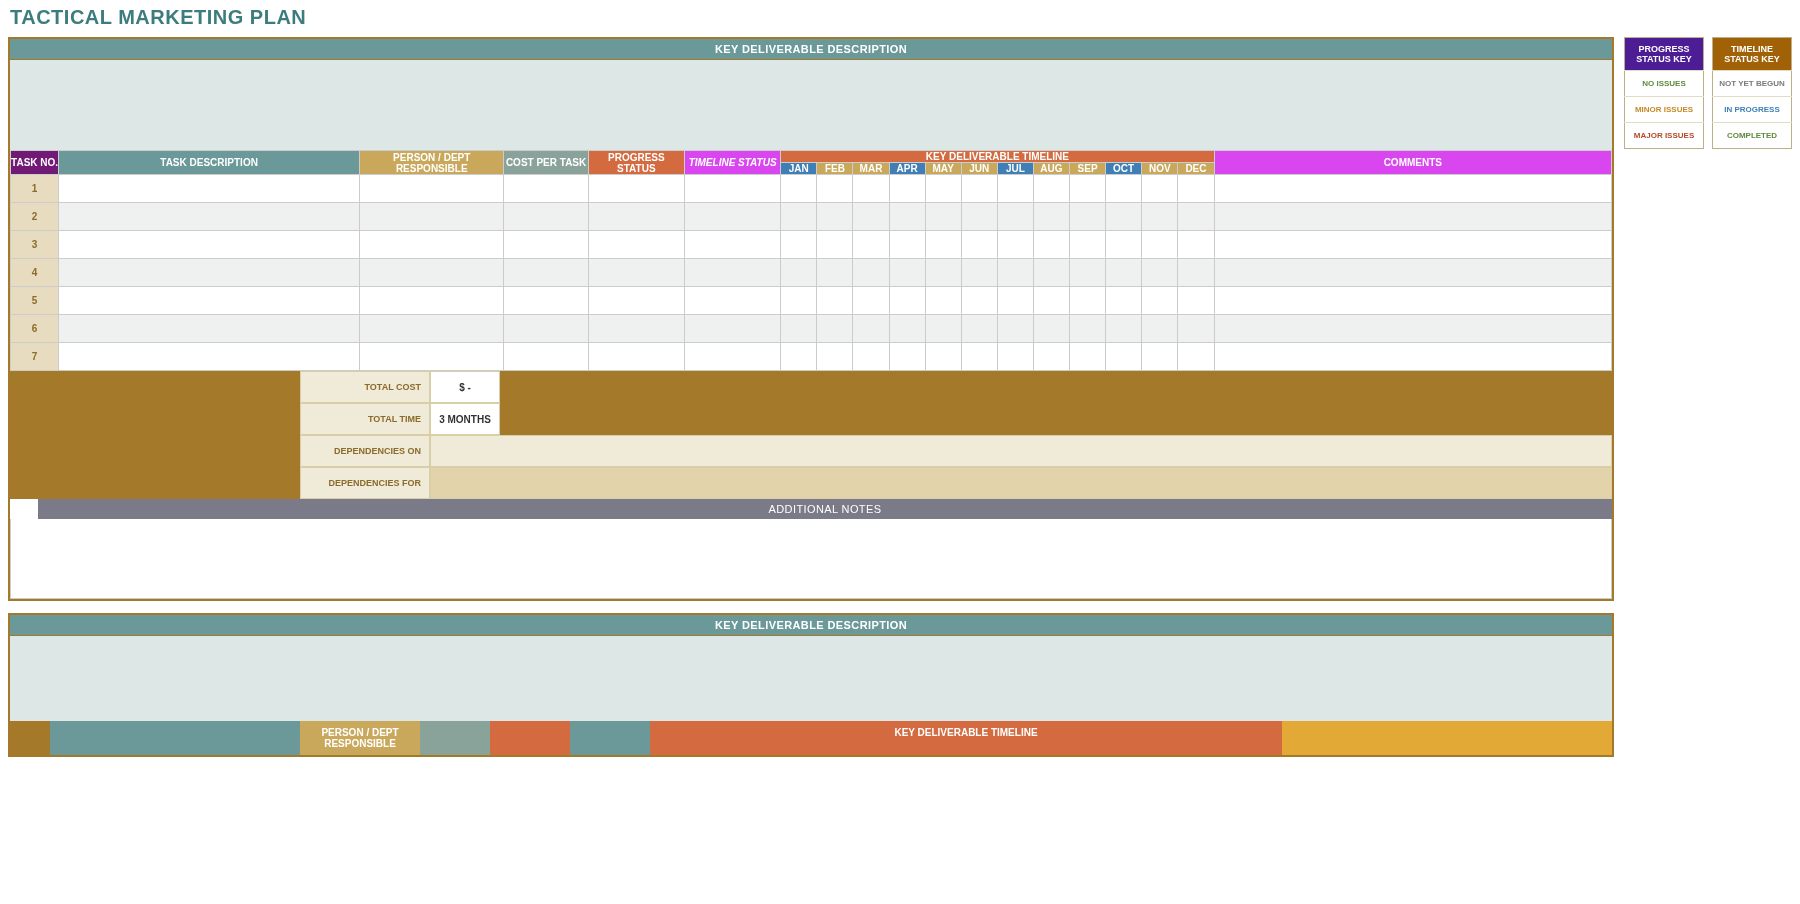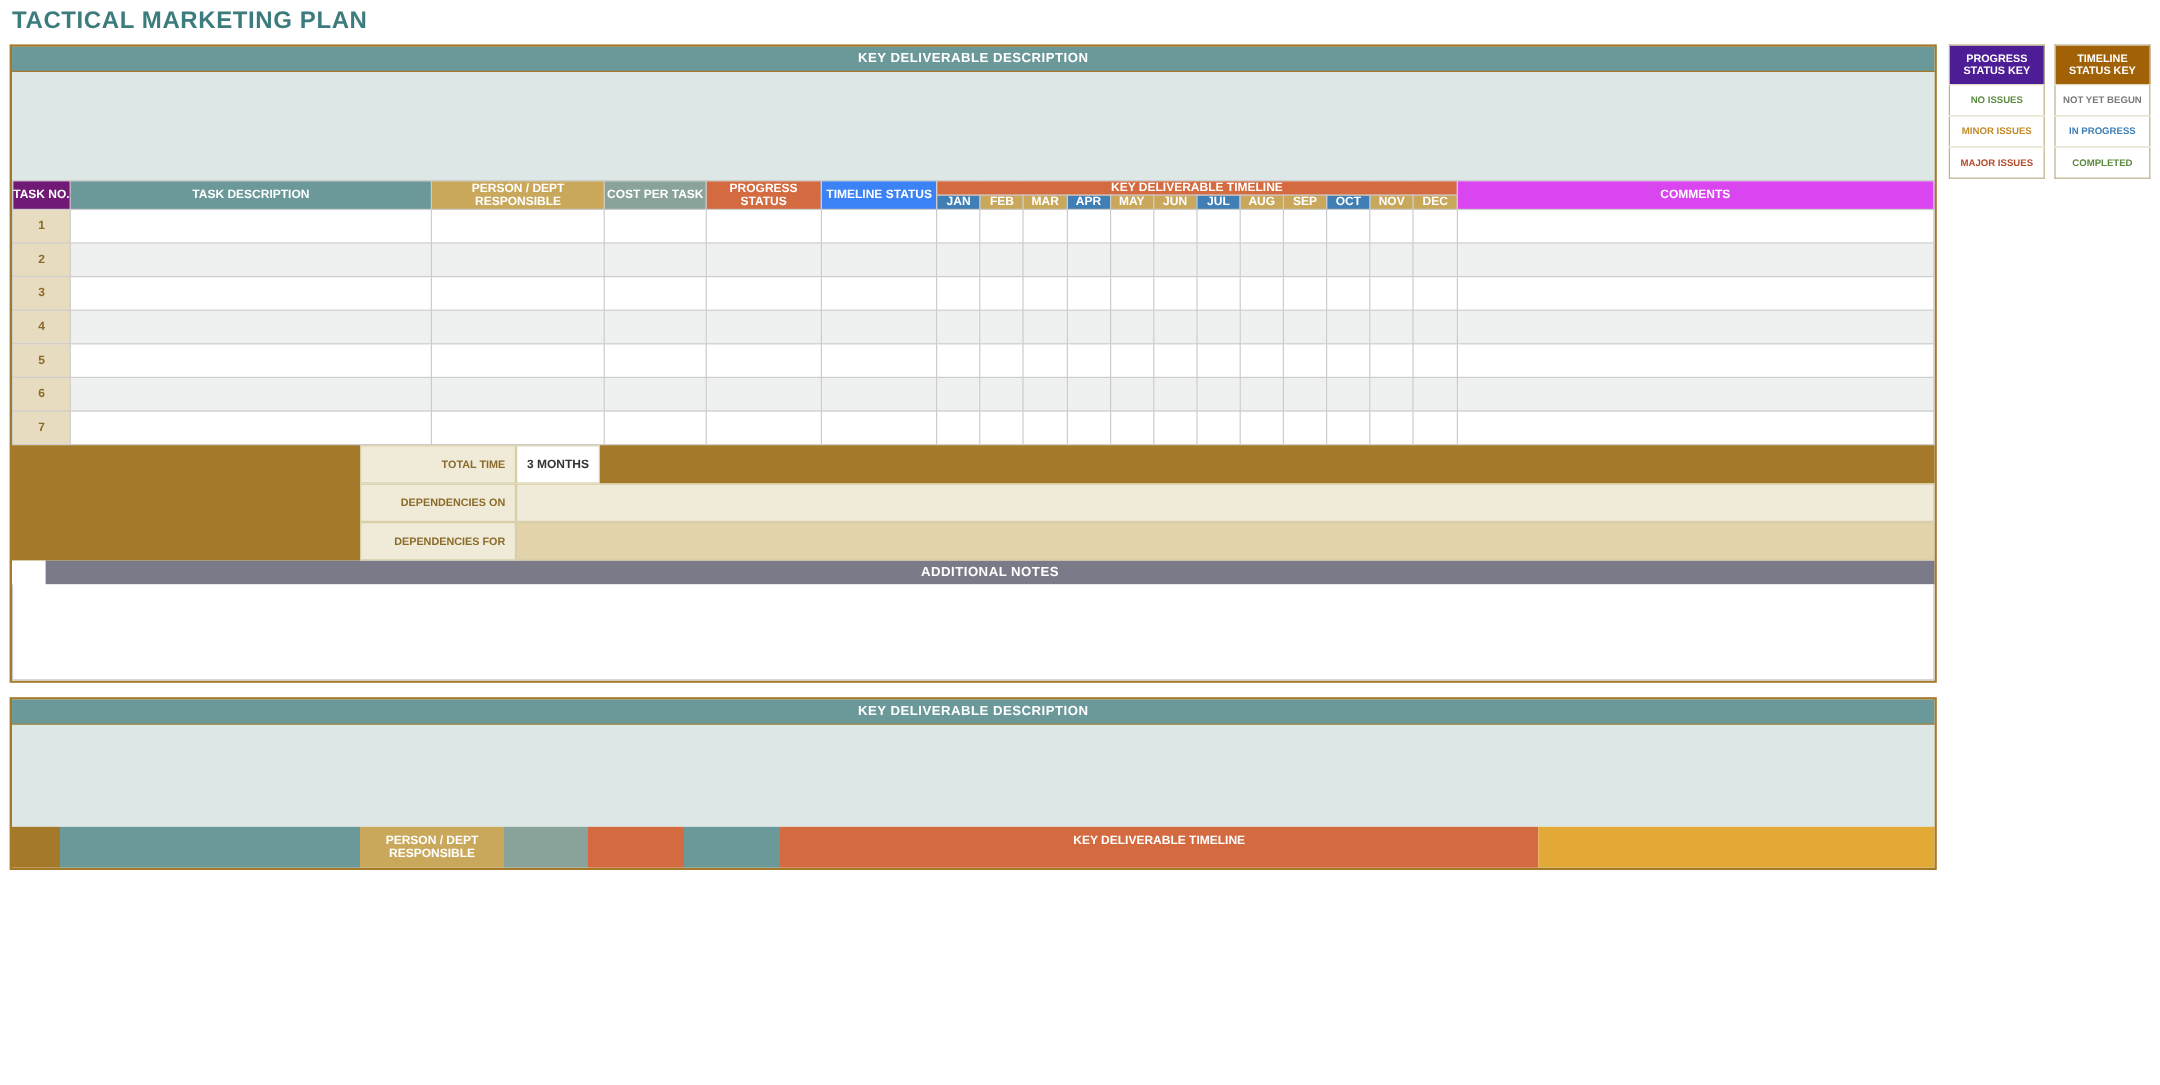--- a/index.html
+++ b/index.html
@@ -46,21 +46,21 @@
     padding: 0;
     text-align: center;
     vertical-align: middle;
   }
   .hdr { font-size: 10px; font-weight: 700; color: #fff; padding: 4px 2px; }
   .hdr-taskno { background: #701a75; width: 40px; }
   .hdr-desc   { background: #6b9999; width: 250px; }
   .hdr-person { background: #c9a85b; width: 120px; }
   .hdr-cost   { background: #8aa39a; width: 70px; }
   .hdr-prog   { background: #d46a3f; width: 80px; }
-  .hdr-time   { background: #3b82f6; width: 80px; }
+  .hdr-time   { background: #d946ef; width: 80px; font-style: italic; }
   .hdr-tl     { background: #d46a3f; }
   .hdr-comm   { background: #d946ef; width: 330px; color:#fff; }
   .hdr-month  { background: #c9a85b; color:#fff; font-size:10px; font-weight:700; width:30px; padding:2px 0;}
   .hdr-month.blue { background:#3f7fb5; }
 
   
   td.rownum {
     background:#e8dcc0;
     color:#8a6b2a;
     font-size:10px;
@@ -85,21 +85,21 @@
     width:70px; background:#fff; color:#333;
     font-size:10px; font-weight:700;
     display:flex; align-items:center; justify-content:center;
     border:1px solid #d8cfa8;
   }
   .foot-fill-gold { flex:1; background:#a47a2a; }
   .foot-fill-pale { flex:1; background:#f0ead9; border:1px solid #d8cfa8;}
   .foot-fill-tan  { flex:1; background:#e2d3aa; border:1px solid #d8cfa8;}
 
   .notes-header {
-    background:#7a7a88; color:#fff; font-weight:700; text-align:center;
+    background:#7a7a88; color:#fff; font-weight:400; text-align:center;
     padding:4px 6px; font-size:11px; letter-spacing:0.4px;margin-left:28px;
   }
   .notes-body {
     height:80px; background:#fff; border:1px solid #ccc; border-top:none;
   }
 
   
   .keys { display:flex; gap:8px; margin-left:10px; }
   .key-table { border:1px solid #bdb089; border-collapse:collapse; width:80px; }
   .key-table th {
@@ -329,20 +329,25 @@
               <td class="cell"></td>
               <td class="cell"></td>
               <td class="cell"></td>
             </tr>
           </tbody>
       </table>
 
       <div class="foot-block">
         <div class="foot-left"></div>
         <div class="foot-right">
+          <div class="foot-row">
+            <div class="foot-label">TOTAL COST</div>
+            <div class="foot-val">$            -</div>
+            <div class="foot-fill-gold"></div>
+          </div>
           <div class="foot-row">
             <div class="foot-label">TOTAL TIME</div>
             <div class="foot-val">3 MONTHS</div>
             <div class="foot-fill-gold"></div>
           </div>
           <div class="foot-row">
             <div class="foot-label">DEPENDENCIES ON</div>
             <div class="foot-fill-pale"></div>
           </div>
           <div class="foot-row">

